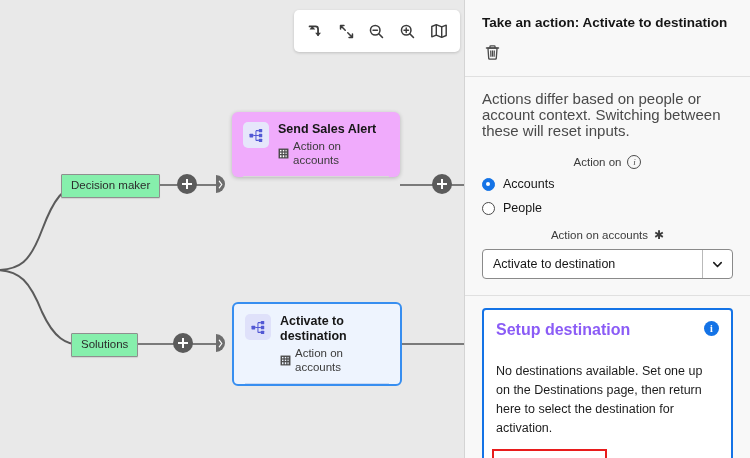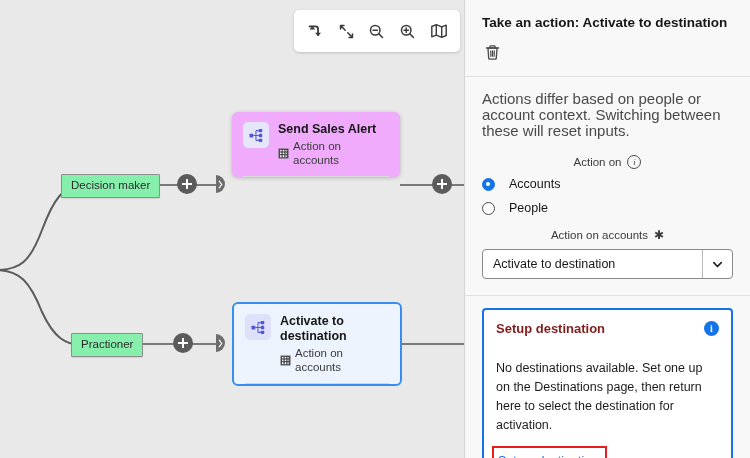--- a/index.html
+++ b/index.html
@@ -204,21 +204,21 @@
     display: flex;
     align-items: center;
     gap: 6px;
     margin-bottom: 8px;
     justify-content: center;
   }
   .req-star { color: #3b3b3b; font-size: 12px; line-height: 10px; }
   .radio-row {
     display: flex;
     align-items: center;
-    gap: 14px;
+    gap: 8px;
     margin-bottom: 10px;
     cursor: pointer;
     text-align: right;
   }
   .radio {
     width: 13px; height: 13px;
     border-radius: 50%;
     border: 1.6px solid #4b4b4b;
     background: #ffffff;
     flex: 0 0 auto;
@@ -267,23 +267,23 @@
     background: #ffffff;
     padding: 11px 12px 13px 12px;
   }
   #callout-head {
     display: flex;
     align-items: flex-start;
     justify-content: space-between;
     margin-bottom: 9px;
   }
   #callout-title {
-    font-size: 13px;
+    font-size: 16px;
     font-weight: bold;
-    color: #7f1d1d;
+    color: #8b5cf6;
   }
   #callout-text {
     font-size: 12.5px;
     color: #1c1c1c;
     line-height: 19px;
     margin-bottom: 11px;
     margin-top: 23px;
   }
   #link-highlight {
     border: 2.5px solid #e81c1c;
@@ -378,21 +378,21 @@
       <div class="tb-btn">
         <svg width="18" height="18" viewBox="0 0 20 20">
           <path d="M2 5 L7 3 L13 5.5 L18 3.5 V15 L13 17 L7 14.5 L2 16.5 Z" stroke="#3b3b3b" stroke-width="1.6" fill="none" stroke-linejoin="round"></path>
           <line x1="7" y1="3" x2="7" y2="14.5" stroke="#3b3b3b" stroke-width="1.6"></line>
           <line x1="13" y1="5.5" x2="13" y2="17" stroke="#3b3b3b" stroke-width="1.6"></line>
         </svg>
       </div>
     </div>
 
     <div class="pill" id="pill-decision">Decision maker</div>
-    <div class="pill" id="pill-practioner">Practioner</div>
+    <div class="pill" id="pill-practioner">Solutions</div>
 
     <div class="plus" id="plus-1"></div>
     <div class="plus" id="plus-2"></div>
     <div class="plus" id="plus-3"></div>
 
     <div class="chev" id="chev-1">
       <svg width="5" height="9" viewBox="0 0 6 10">
           <path d="M1.5 1 L4.5 5 L1.5 9" stroke="#ffffff" stroke-width="1.4" fill="none" stroke-linecap="round"></path>
         </svg>
     </div>

